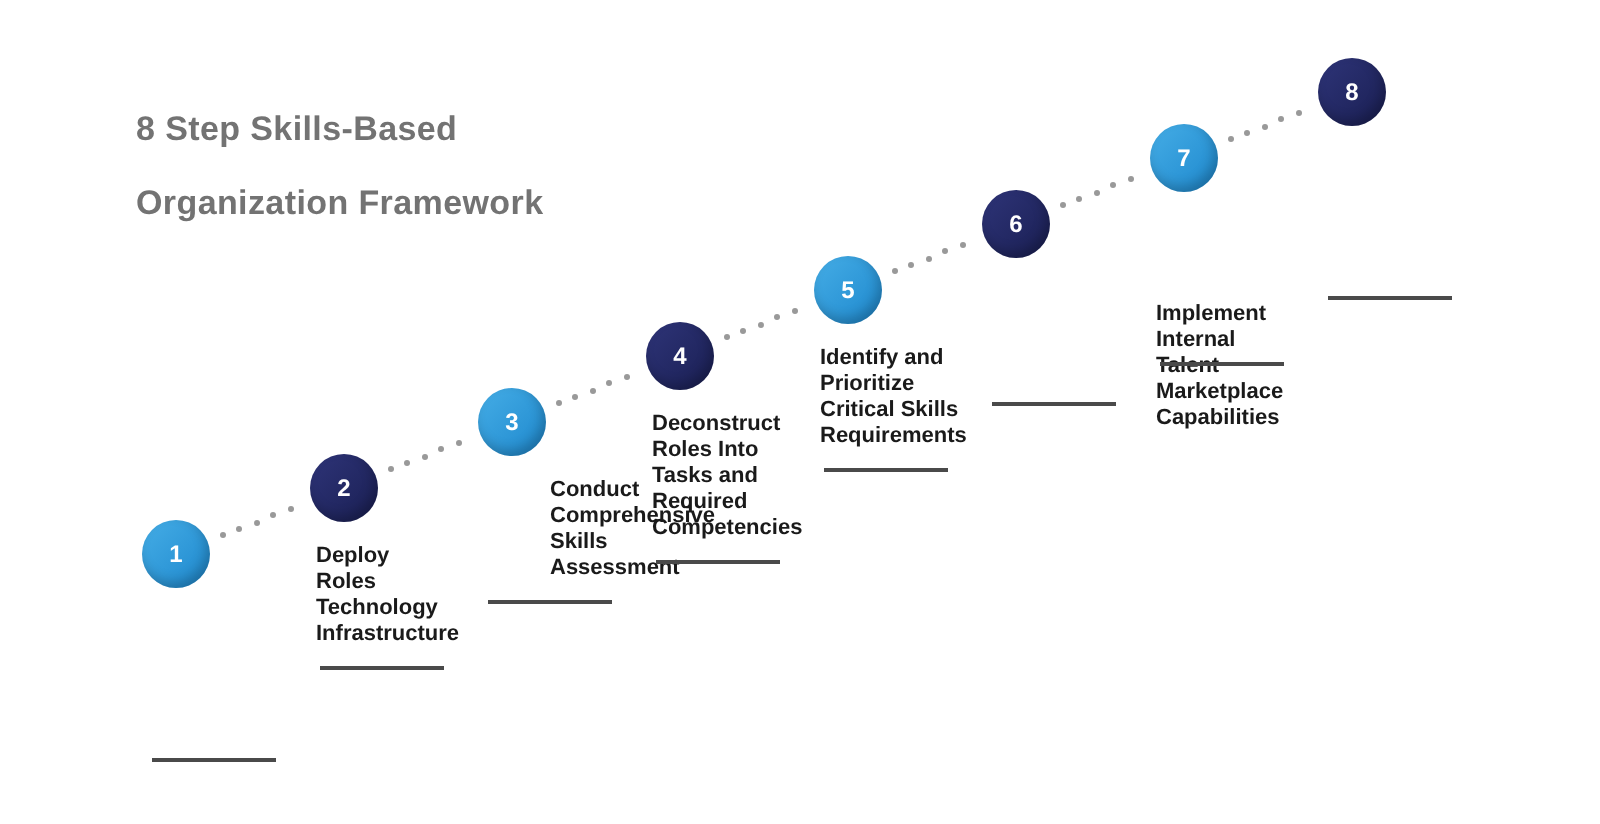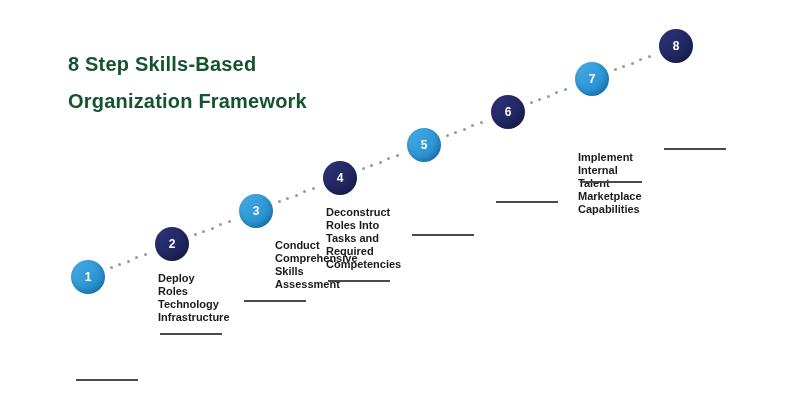--- a/index.html
+++ b/index.html
@@ -12,24 +12,24 @@
     position: relative;
     width: 800px;
     height: 412px;
     background: #ffffff;
     overflow: hidden;
   }
   .title {
     position: absolute;
     left: 68px;
     top: 46px;
-    font-size: 20px;
+    font-size: 17px;
     line-height: 37px;
     font-weight: 700;
-    color: #14532d;
+    color: #737373;
     white-space: pre-line;
     letter-spacing: 0.2px;
   }
   .diagram {
     position: absolute;
     inset: 0;
   }
   .step-circle {
     position: absolute;
     width: 34px;
@@ -122,20 +122,24 @@
 Competencies</div>
       <div class="step-underline" style="left: 328px; top: 280px;"></div>
       <div class="dot" style="left: 362.02px; top: 167.26px;"></div>
       <div class="dot" style="left: 370.42px; top: 163.96px;"></div>
       <div class="dot" style="left: 378.82px; top: 160.66px;"></div>
       <div class="dot" style="left: 387.22px; top: 157.36px;"></div>
       <div class="dot" style="left: 395.62px; top: 154.06px;"></div>
       <div class="step-circle light" style="left: 407px; top: 128px;">
         <span class="step-number">5</span>
       </div>
+      <div class="step-label" style="left: 410px; top: 173px;">Identify and
+Prioritize
+Critical Skills
+Requirements</div>
       <div class="step-underline" style="left: 412px; top: 234px;"></div>
       <div class="dot" style="left: 446.02px; top: 134.26px;"></div>
       <div class="dot" style="left: 454.42px; top: 130.96px;"></div>
       <div class="dot" style="left: 462.82px; top: 127.66px;"></div>
       <div class="dot" style="left: 471.22px; top: 124.36px;"></div>
       <div class="dot" style="left: 479.62px; top: 121.06px;"></div>
       <div class="step-circle dark" style="left: 491px; top: 95px;">
         <span class="step-number">6</span>
       </div>
       <div class="step-underline" style="left: 496px; top: 201px;"></div>

